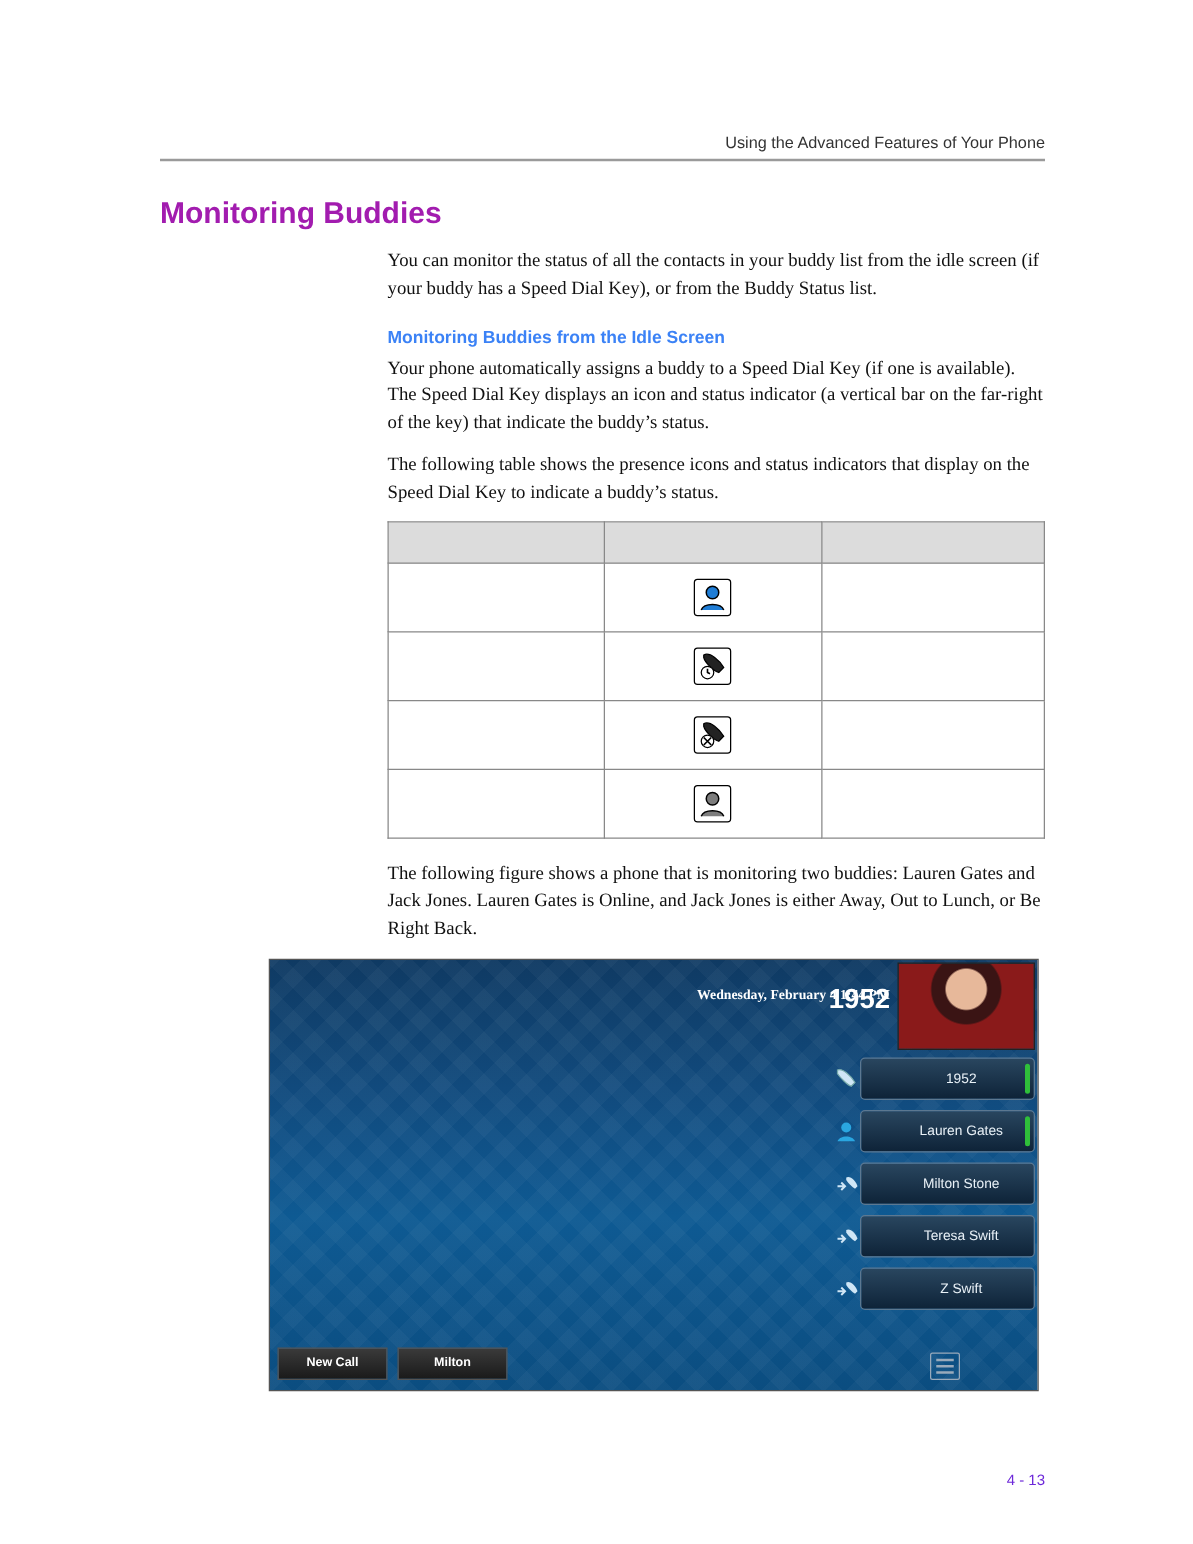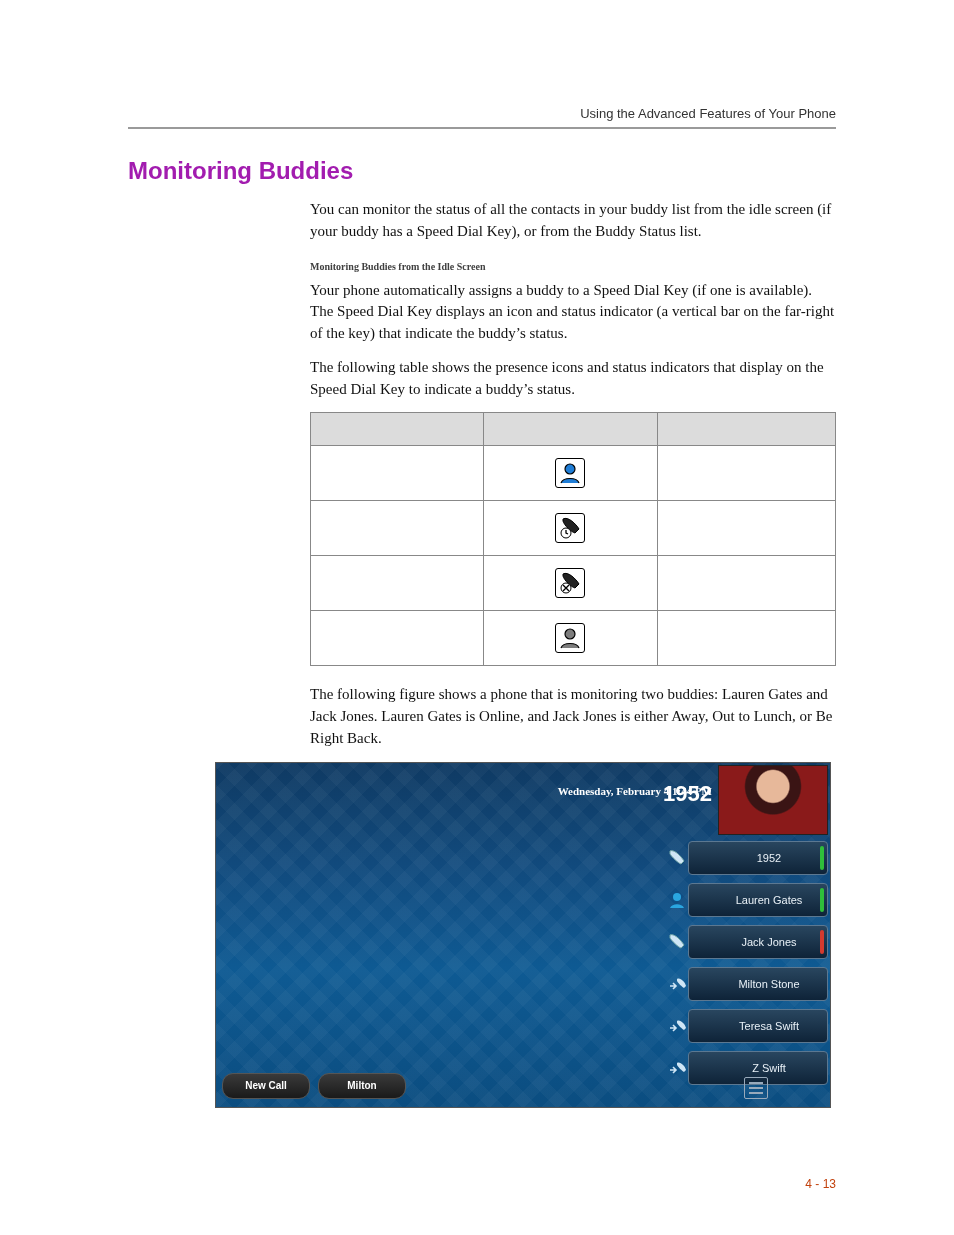--- a/index.html
+++ b/index.html
@@ -2,45 +2,45 @@
 <html><head>
 <meta charset="utf-8">
 <style>
   html,body{margin:0;padding:0;background:#fff;font-family:"Palatino Linotype","Book Antiqua",Palatino,serif;color:#222}
   .page{width:954px;height:1235px;position:relative;margin:16px auto;box-sizing:border-box;padding:90px 118px 60px 128px}
   .running-head{text-align:right;font-family:"Helvetica Neue",Arial,sans-serif;font-size:13px;color:#333;margin-bottom:6px}
   .rule{border:none;border-top:2px solid #9a9a9a;margin:0 0 28px 0}
   h1{font-family:"Helvetica Neue",Arial,sans-serif;font-weight:700;color:#a21caf;font-size:24px;margin:0 0 14px 0}
   .body-col{margin-left:182px}
   p{font-size:15px;line-height:1.45;margin:0 0 12px 0;color:#111}
-  h3{font-family:Liberation Serif, serif;font-weight:700;color:#404040;font-size:10px;margin:18px 0 8px 0}
+  h3{font-family:Liberation Sans, sans-serif;font-weight:700;color:#3b82f6;font-size:14px;margin:18px 0 8px 0}
   table.status{border-collapse:collapse;width:100%;margin:10px 0 18px 0}
   table.status td{border:1px solid #888;height:52px;background:#fff;text-align:center;vertical-align:middle}
   table.status tr.hd td{background:#dcdcdc;height:30px}
   table.status td.c1{width:33%}
   table.status td.c2{width:33%}
   table.status td.c3{width:34%}
   .ico{display:inline-block;width:28px;height:28px;background:#fff;border:1px solid #000;border-radius:3px;position:relative;vertical-align:middle}
   
   .fig{position:relative;left:-95px;width:614px;height:344px;background:linear-gradient(180deg,#0f3a63 0%,#114a7d 30%,#0e5a93 60%,#0b4d80 100%);border:1px solid #555;overflow:hidden}
   .fig::before{content:"";position:absolute;inset:0;background:repeating-linear-gradient(45deg,rgba(255,255,255,.03) 0 12px,rgba(255,255,255,0) 12px 24px),repeating-linear-gradient(-45deg,rgba(255,255,255,.03) 0 12px,rgba(255,255,255,0) 12px 24px)}
   .fig .datetime{position:absolute;top:22px;right:118px;color:#fff;font-family:Liberation Serif, serif;font-size:11px;font-weight:700;text-align:left;line-height:1.2}
   .fig .ext{position:absolute;top:18px;right:118px;color:#fff;font-family:Arial,sans-serif;font-size:22px;font-weight:700;text-align:right}
   .fig .avatar{position:absolute;top:2px;right:2px;width:108px;height:68px;background:radial-gradient(circle at 50% 30%,#e7b89a 0 22%,#3a1414 24% 38%,#8a1a1a 40% 100%);border:1px solid #222}
   .side{position:absolute;right:2px;top:78px;width:140px}
   .key{position:relative;height:34px;margin-bottom:8px;background:linear-gradient(#29465f,#0e2338);border:1px solid #5c7891;border-radius:4px;color:#e9f1f7;font-family:"Segoe UI",Arial,sans-serif;font-size:11px;display:flex;align-items:center;justify-content:center;padding-left:22px;box-sizing:border-box}
   .key .bar{position:absolute;right:3px;top:4px;bottom:4px;width:4px;border-radius:2px}
   .key .kicon{position:absolute;left:-22px;top:6px;width:20px;height:20px}
   .bar.green{background:#2fbf3a}
   .bar.red{background:#d43a2f}
   .softkeys{position:absolute;left:6px;bottom:6px;right:6px;height:28px;display:flex;gap:8px;font-family:"Segoe UI",Arial,sans-serif}
-  .soft{width:86px;height:24px;background:linear-gradient(#3a3a3a,#1a1a1a);border:1px solid #555;border-radius:11px;color:#fff;font-size:10px;font-weight:700;display:flex;align-items:center;justify-content:center}
+  .soft{width:86px;height:24px;background:linear-gradient(#3a3a3a,#1a1a1a);border:1px solid #555;border-radius:0;color:#fff;font-size:10px;font-weight:700;display:flex;align-items:center;justify-content:center}
   .menu-ic{position:absolute;right:62px;bottom:8px;width:22px;height:20px;border:1px solid #9ab;border-radius:2px}
   .menu-ic::before{content:"";position:absolute;left:4px;right:4px;top:4px;height:2px;background:#9ab;box-shadow:0 5px 0 #9ab,0 10px 0 #9ab}
-  .pagenum{position:absolute;right:118px;bottom:60px;font-family:"Helvetica Neue",Arial,sans-serif;font-size:12px;color:#c2410c}
+  .pagenum{position:absolute;right:118px;bottom:60px;font-family:"Helvetica Neue",Arial,sans-serif;font-size:12px;color:#6d28d9}
   svg{display:block}
 </style>
 </head>
 <body>
 
 <div class="page">
   <div class="running-head">Using the Advanced Features of Your Phone</div>
   <hr class="rule">
 
   <h1>Monitoring Buddies</h1>
@@ -127,29 +127,20 @@
                 <circle cx="10" cy="7" r="4" fill="#2aa6e0"></circle>
                 <path d="M3 18c2-5 12-5 14 0" fill="#2aa6e0"></path>
               </svg>
             </span>
           <span>Lauren Gates</span>
           <span class="bar green"></span>
         </div>
         <div class="key">
           <span class="kicon">
               <svg viewBox="0 0 20 20" width="20" height="20">
-                <path d="M3 3c4-2 11 5 14 10l-3 3c-3-1-9-7-11-10z" fill="#cfe6f6" stroke="#7aa"></path>
-              </svg>
-            </span>
-          <span>Jack Jones</span>
-          <span class="bar red"></span>
-        </div>
-        <div class="key">
-          <span class="kicon">
-              <svg viewBox="0 0 20 20" width="20" height="20">
                 <path d="M3 12h6M6 9l3 3-3 3" stroke="#cfe6f6" stroke-width="1.6" fill="none"></path>
                 <path d="M10 5c3-2 8 3 9 7l-2 2c-2-1-6-5-7-7z" fill="#cfe6f6"></path>
               </svg>
             </span>
           <span>Milton Stone</span>
         </div>
         <div class="key">
           <span class="kicon">
               <svg viewBox="0 0 20 20" width="20" height="20">
                 <path d="M3 12h6M6 9l3 3-3 3" stroke="#cfe6f6" stroke-width="1.6" fill="none"></path>

